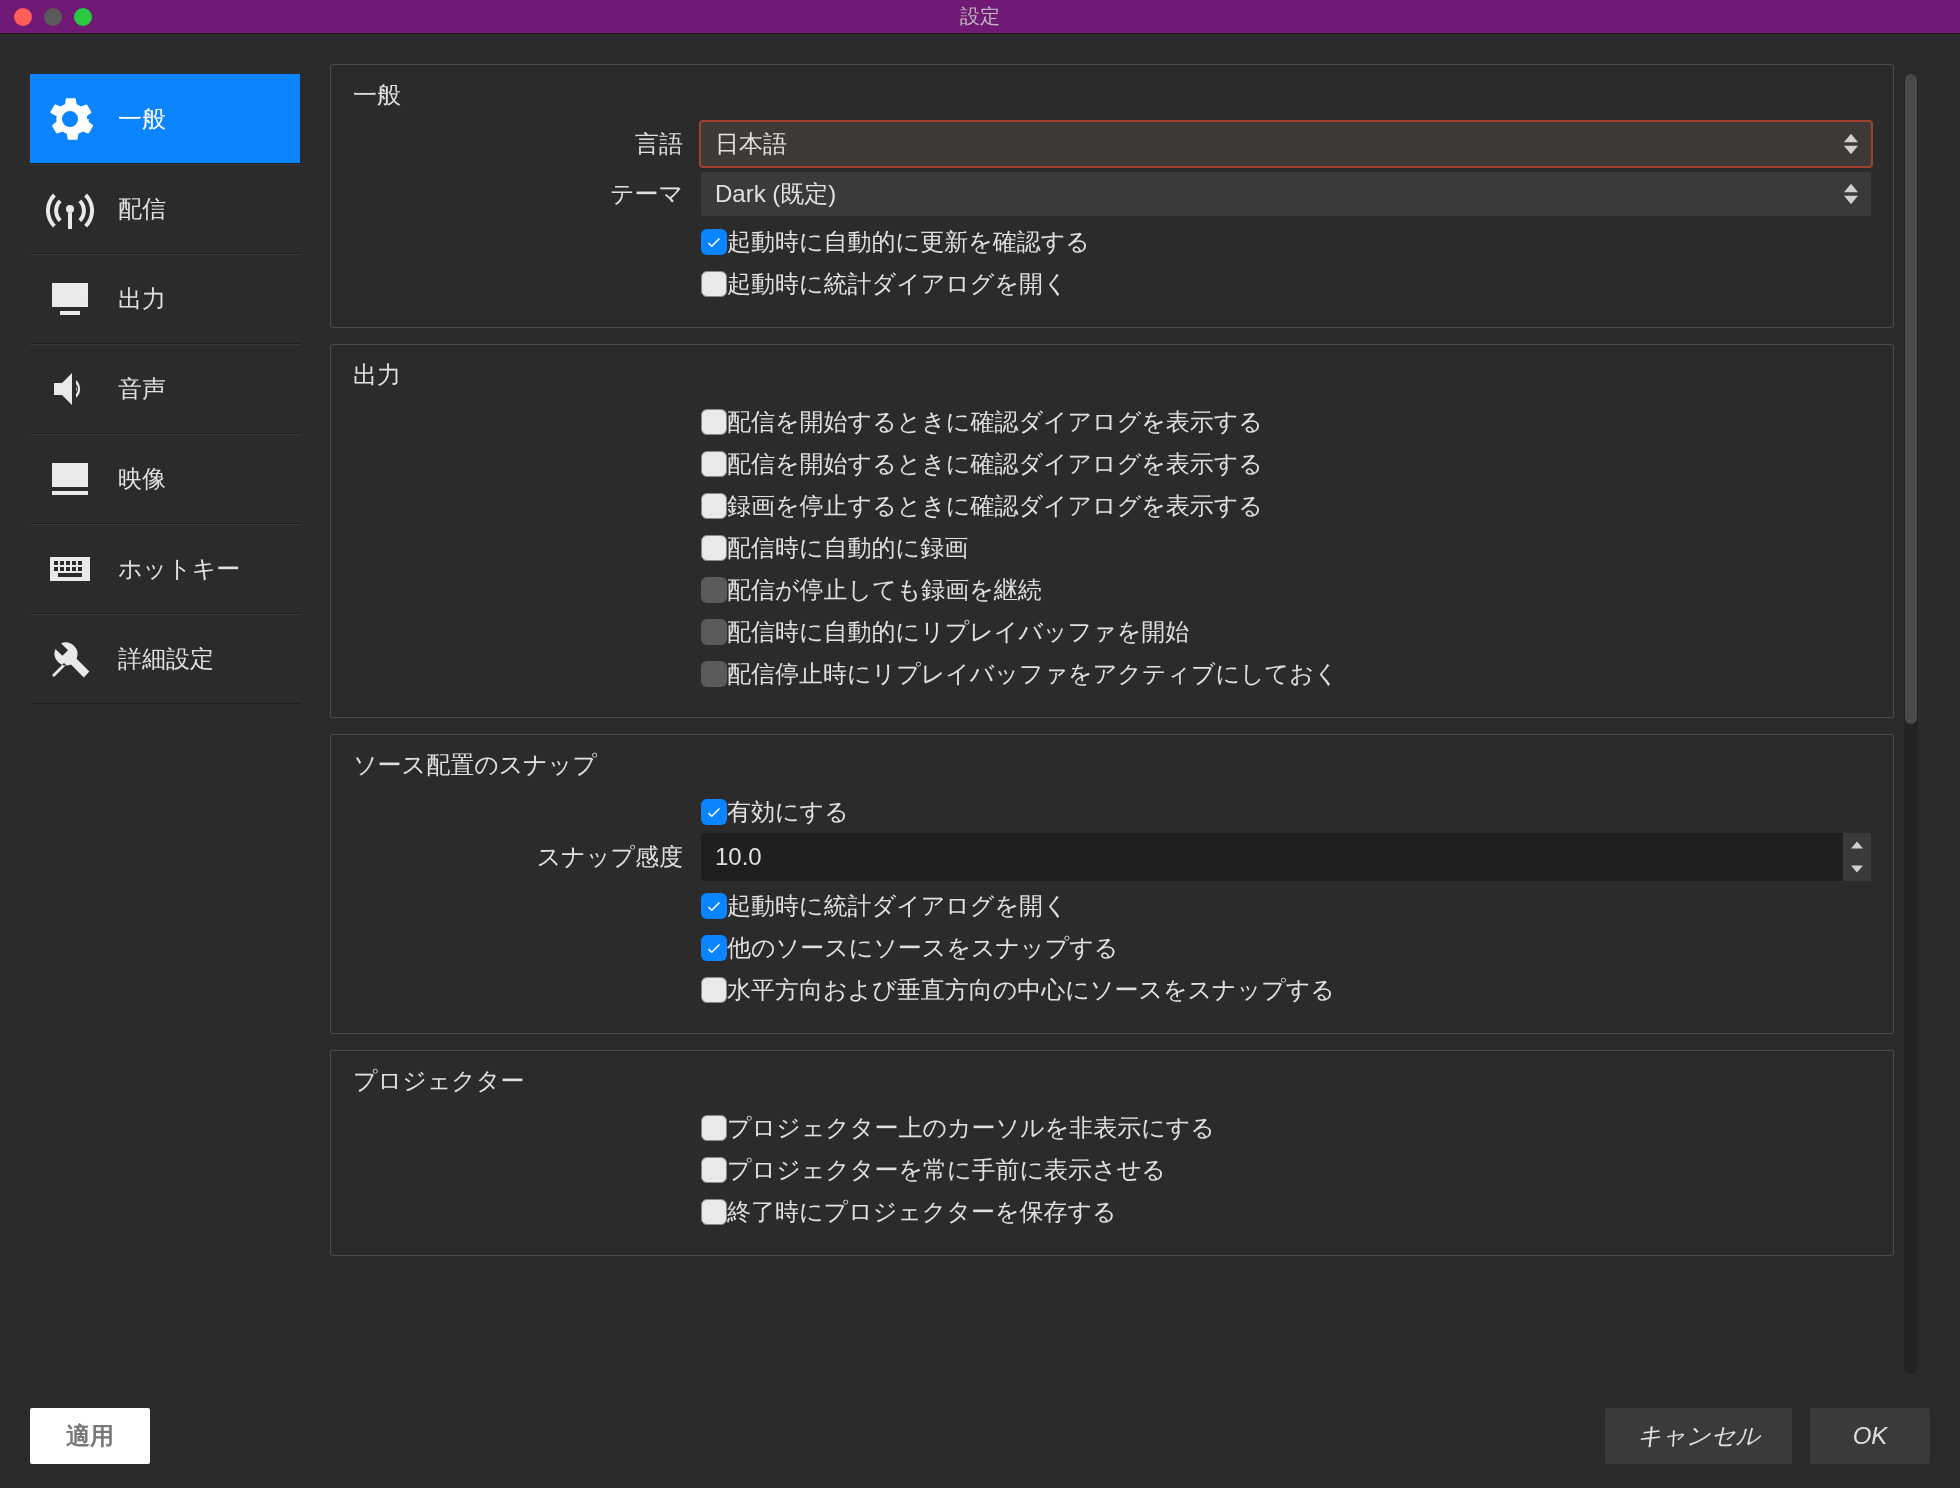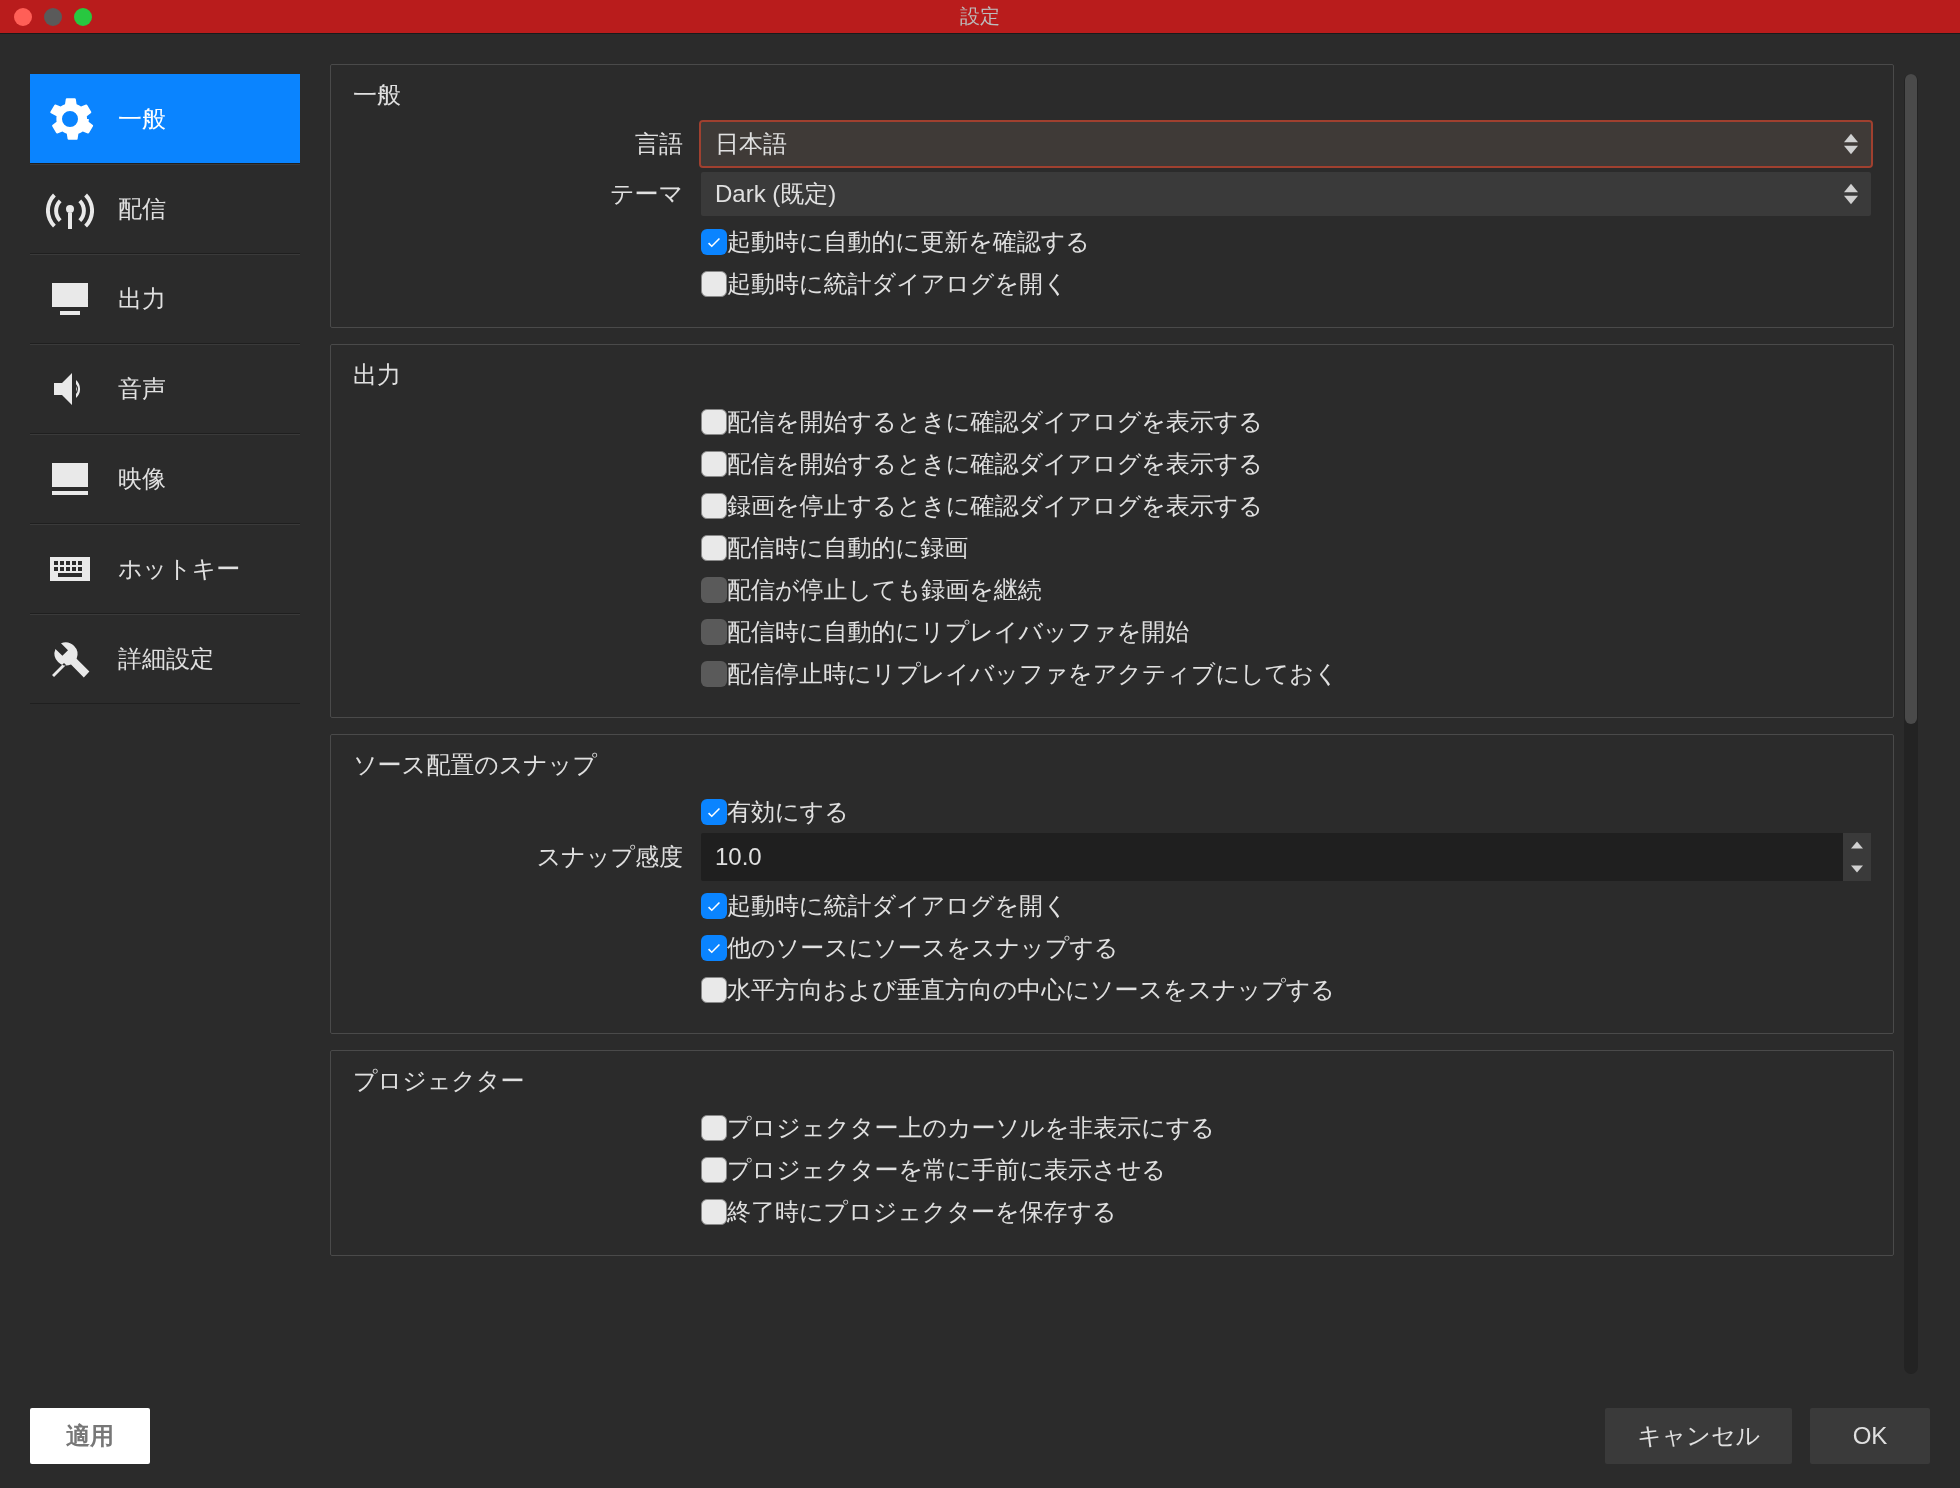--- a/index.html
+++ b/index.html
@@ -1,18 +1,18 @@
 <!DOCTYPE html>
 <html><head>
 <meta charset="utf-8">
 <style>
   * { box-sizing: border-box; margin: 0; padding: 0; }
   html, body { width: 1960px; height: 1488px; background: #2b2b2b; font-family: -apple-system, "Helvetica Neue", Arial, sans-serif; color: #e0e0e0; overflow: hidden; }
 
-  .titlebar { height: 34px; background: #b91c1c; display: flex; align-items: center; position: relative; border-bottom: 1px solid #1a1a1a; }
+  .titlebar { height: 34px; background: #701a75; display: flex; align-items: center; position: relative; border-bottom: 1px solid #1a1a1a; }
   .traffic { display: flex; gap: 12px; margin-left: 14px; }
   .traffic .dot { width: 18px; height: 18px; border-radius: 50%; }
   .dot.red { background: #ff5f57; }
   .dot.yellow { background: #5a5a5a; }
   .dot.green { background: #28c840; }
   .titlebar-title { position: absolute; left: 50%; transform: translateX(-50%); color: #bcbcbc; font-size: 20px; }
 
   .body { display: flex; height: calc(100% - 34px); padding: 30px 42px 24px 30px; gap: 30px; }
 
   .sidebar { width: 270px; background: #2b2b2b; display: flex; flex-direction: column; padding-top: 10px; flex-shrink: 0; }
@@ -49,21 +49,21 @@
   .check-row { display: flex; align-items: center; margin-left: 348px; min-height: 42px; font-size: 24px; }
   .checkbox { width: 26px; height: 26px; border-radius: 6px; display: flex; align-items: center; justify-content: center; flex-shrink: 0; }
   .checkbox.unchecked { background: #e9e9e9; border: 1px solid #888; }
   .checkbox.checked { background: #0a84ff; }
   .checkbox.disabled { background: #5a5a5a; }
   .checkbox svg { width: 18px; height: 18px; fill: #fff; }
 
   .bottom-bar { position: absolute; left: 30px; right: 30px; bottom: 24px; display: flex; justify-content: space-between; }
   .btn { height: 56px; min-width: 120px; padding: 0 32px; background: #3a3a3a; color: #e0e0e0; font-size: 24px; display: flex; align-items: center; justify-content: center; border-radius: 2px; cursor: pointer; }
   .btn.disabled { background: #ffffff; color: #777; cursor: default; font-weight: bold; }
-  .bottom-right { display: flex; gap: 18px; }
+  .bottom-right { display: flex; gap: 18px; font-style: italic; }
 </style>
 </head>
 <body>
 
 <div class="titlebar">
   <div class="traffic">
     <div class="dot red"></div>
     <div class="dot yellow"></div>
     <div class="dot green"></div>
   </div>

